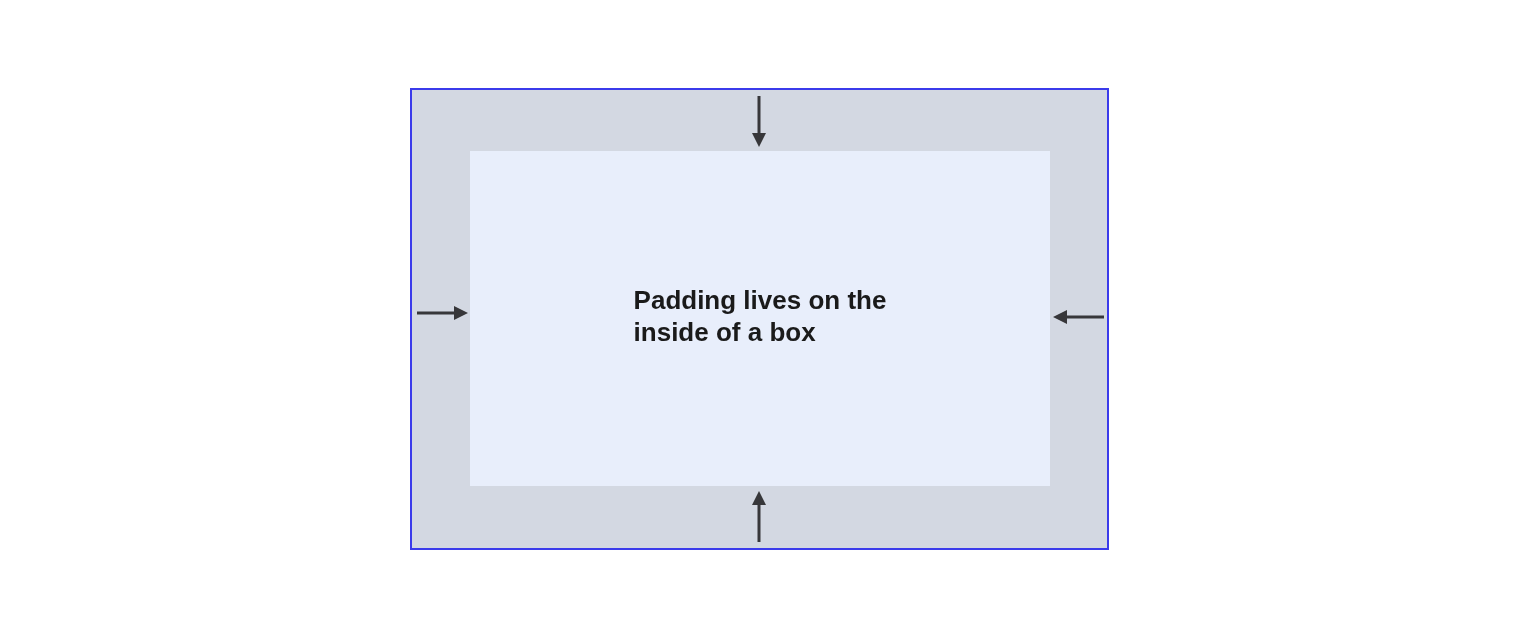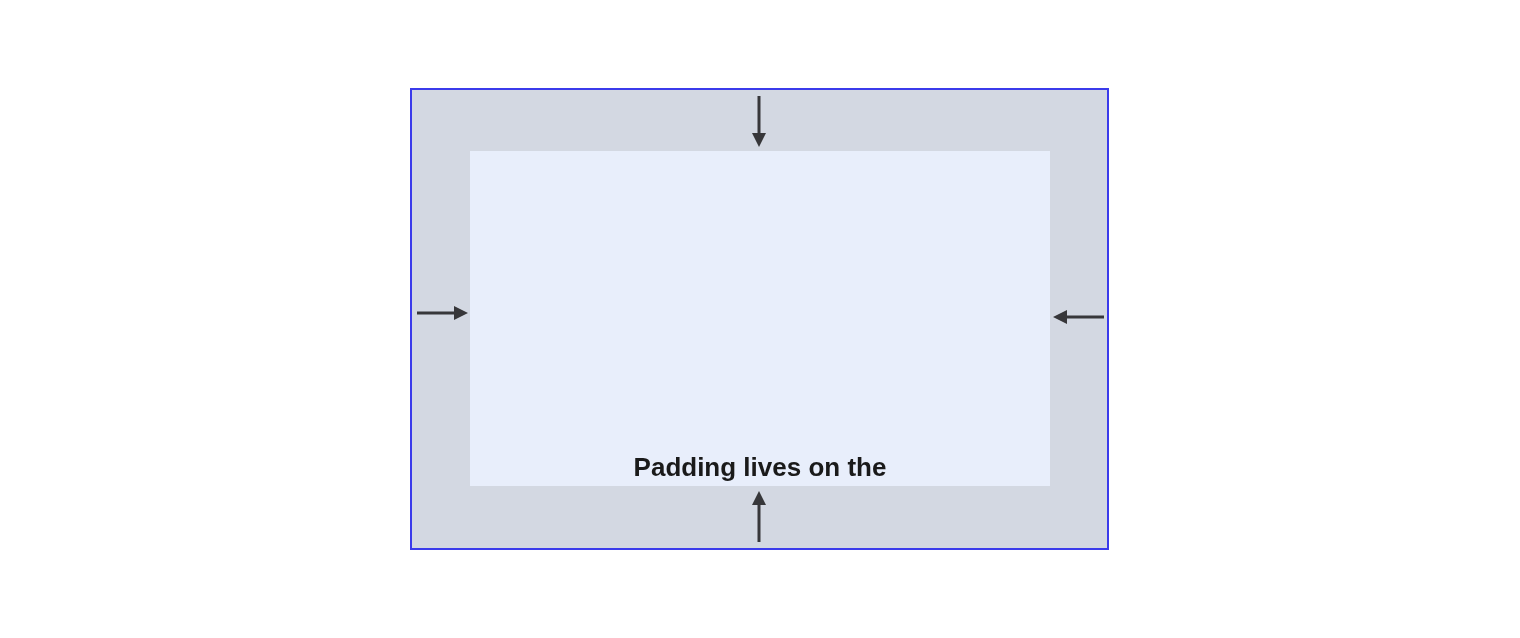--- a/index.html
+++ b/index.html
@@ -23,21 +23,21 @@
     border-style: solid;
     border-width: 2px;
   }
   .inner-box {
     position: absolute;
     left: 58px;
     top: 61px;
     width: 580px;
     height: 335px;
     display: flex;
-    align-items: flex-end;
+    align-items: center;
     justify-content: center;
   }
   .content-label {
     font-size: 26px;
     font-weight: 700;
     line-height: 32px;
     text-align: left;
     transform: translateY(-3px);
   }
   .arrow {
@@ -52,20 +52,21 @@
 </head>
 <body>
 
 <div class="canvas" style="background-color: rgb(255, 255, 255);">
 
   <div class="outer-box" style="background-color: rgb(211, 216, 226); border-color: rgb(59, 59, 235);">
 
     <div class="inner-box" style="background-color: rgb(232, 238, 251);">
       <div class="content-label" style="color: rgb(26, 26, 26);">
         <div>Padding lives on the</div>
+        <div>inside of a box</div>
       </div>
     </div>
 
     <svg class="arrow arrow-top" viewBox="0 0 22 52" xmlns="http://www.w3.org/2000/svg">
       <line x1="11" y1="0" x2="11" y2="39" stroke-width="3" stroke="#37373a"></line>
       <polygon points="4,37 18,37 11,51" fill="#37373a"></polygon>
     </svg>
 
     <svg class="arrow arrow-bottom" viewBox="0 0 22 52" xmlns="http://www.w3.org/2000/svg">
       <line x1="11" y1="52" x2="11" y2="13" stroke-width="3" stroke="#37373a"></line>

